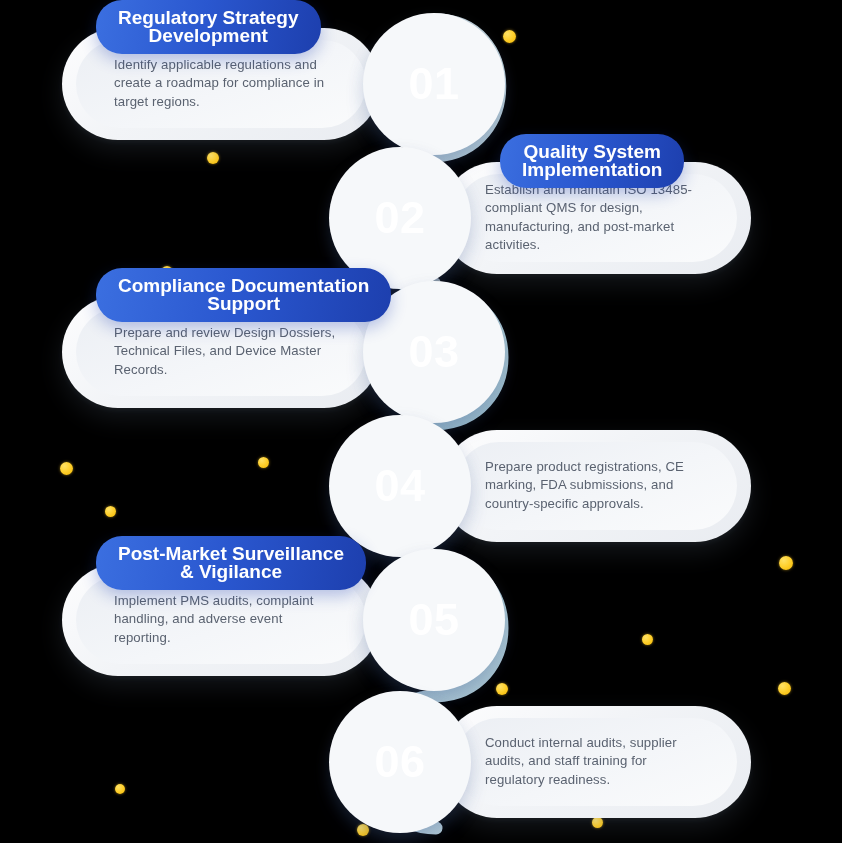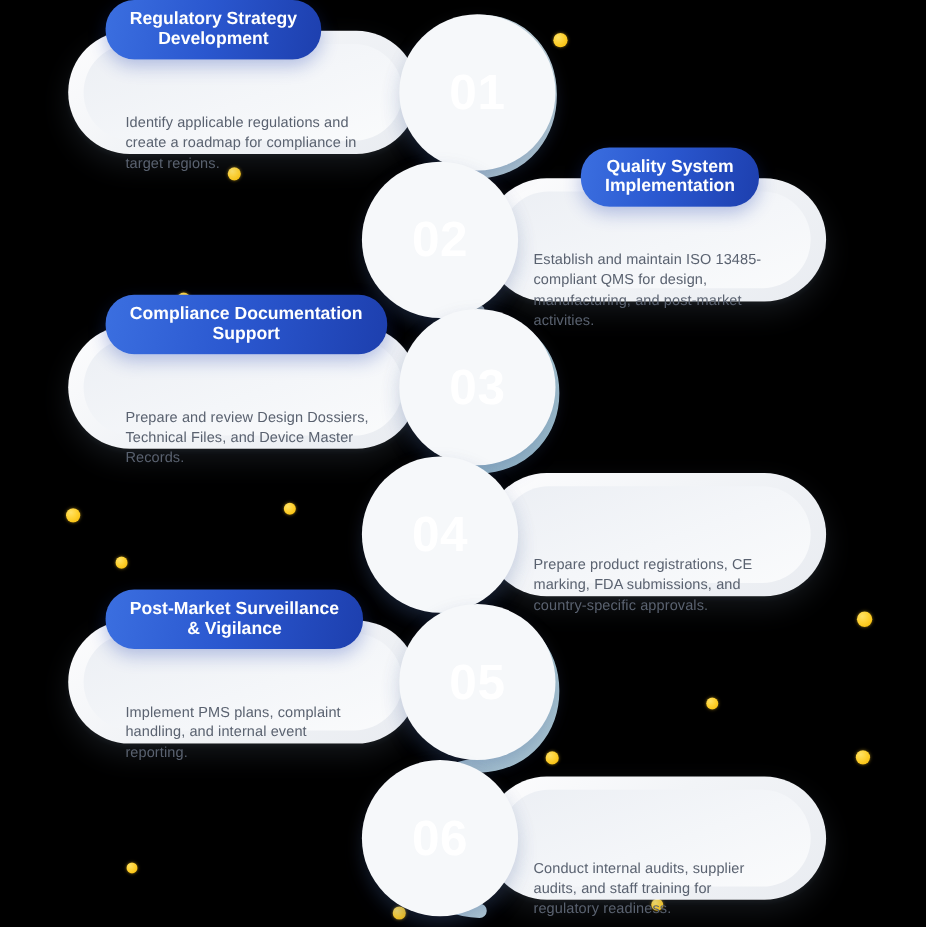--- a/index.html
+++ b/index.html
@@ -65,43 +65,42 @@
 
   
   .desc {
     position: absolute;
     top: 50%;
     transform: translateY(-50%);
     font-size: 13.2px;
     line-height: 18.4px;
     color: #5a6270;
     letter-spacing: .1px;
-    margin-top: 46px;
   }
   .step.left  .desc { left: 38px; right: 30px; }
   .step.right .desc { left: 30px; right: 34px; }
 
   
   .pill {
     position: absolute;
     top: 0;
     padding: 9px 22px 10px;
     border-radius: 26px;
     background: linear-gradient(100deg, #3b6fe0 0%, #2a57cf 48%, #1d3fae 100%);
     color: #ffffff;
-    font-size: 16px;
+    font-size: 19px;
     font-weight: bold;
     line-height: 17.5px;
     text-align: center;
     box-shadow: 0 6px 16px rgba(30,64,175,.30);
     white-space: pre-line;
     z-index: 6;
   }
   .step.left  .pill { left: 96px; }
-  .step.right .pill { left: 528px; }
+  .step.right .pill { left: 500px; }
 
   
   .num {
     position: absolute;
     top: 22px;
     width: 124px;
     height: 124px;
     border-radius: 50%;
     display: flex;
     align-items: center;
@@ -205,21 +204,21 @@
         <div class="card">
           <div class="card-inner">
             <div class="desc">Prepare product registrations, CE marking, FDA submissions, and country-specific approvals.</div>
           </div>
         </div>
         <div class="num" style="background: linear-gradient(150deg, rgb(74, 122, 216) 0%, rgb(47, 93, 190) 100%);">04</div>
       </div>
       <div class="step left" style="top: 536px;">
         <div class="card">
           <div class="card-inner">
-            <div class="desc">Implement PMS plans, complaint handling, and internal event reporting.</div>
+            <div class="desc">Implement PMS audits, complaint handling, and adverse event reporting.</div>
           </div>
         </div>
         <div class="pill">Post-Market Surveillance
 &amp; Vigilance</div>
         <div class="num" style="background: linear-gradient(150deg, rgb(47, 95, 184) 0%, rgb(28, 69, 152) 100%);">05</div>
       </div>
       <div class="step right" style="top: 678px;">
         <div class="card">
           <div class="card-inner">
             <div class="desc">Conduct internal audits, supplier audits, and staff training for regulatory readiness.</div>

